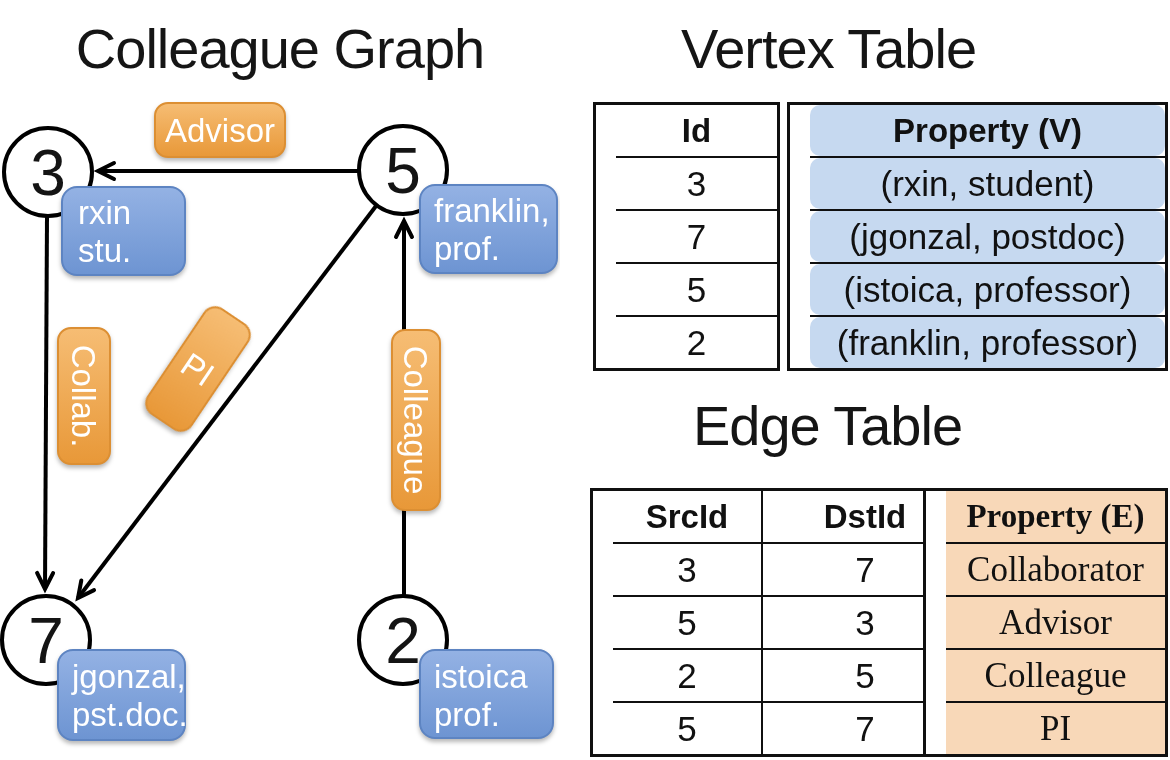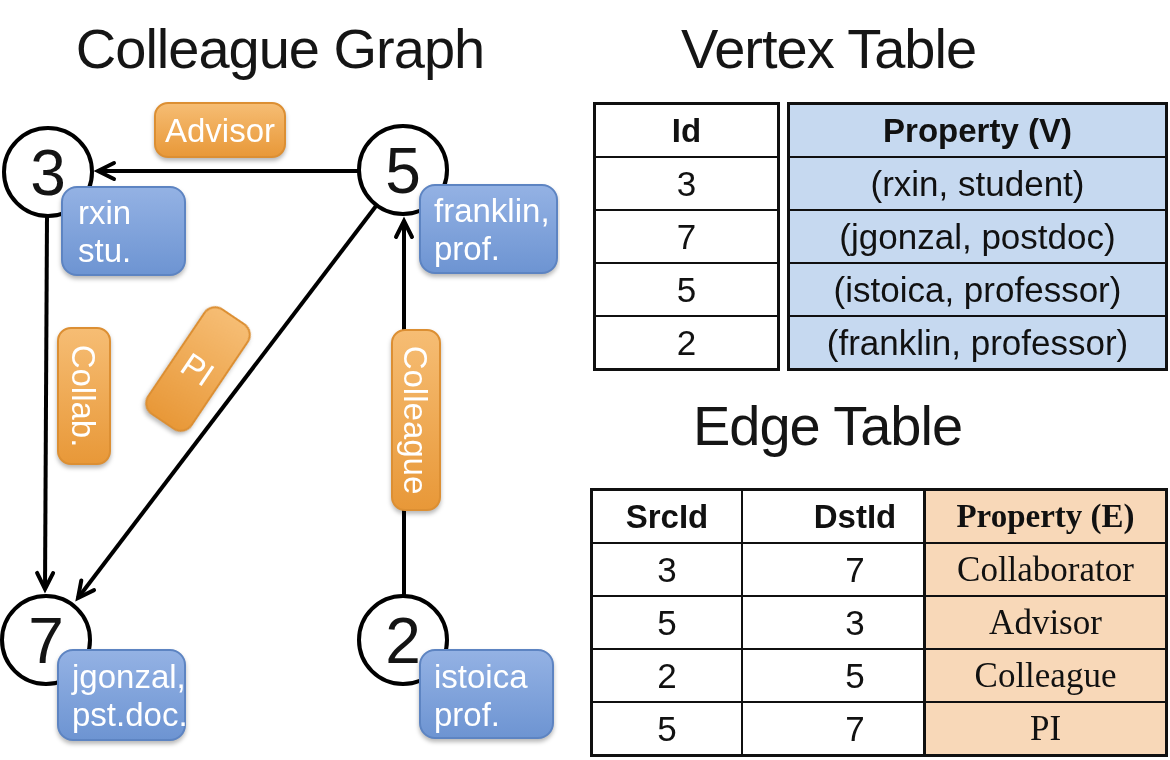--- a/index.html
+++ b/index.html
@@ -5,29 +5,29 @@
   html,body{margin:0;padding:0;}
   body{
     width:1170px;height:760px;position:relative;background:#ffffff;overflow:hidden;
     font-family:"Liberation Sans", sans-serif;color:#111;
   }
   .big-title{
     position:absolute;text-align:center;font-size:56px;font-weight:300;
     letter-spacing:-1px;color:#151515;white-space:nowrap;
   }
   
-  .subtable{position:absolute;background:#fff;border:3px solid #101010;box-sizing:border-box;}
+  .subtable{position:absolute;background:#fff;border:3px solid #101010;box-sizing:border-box;padding-left:20px;}
   .trow{display:flex;border-top:2.5px solid #101010;}
   .trow:first-child{border-top:none;}
   .tcell{
     height:51px;display:flex;align-items:center;justify-content:center;
     font-size:35px;box-sizing:border-box;flex:1;
   }
   .tcell.hdr{font-weight:bold;font-size:33px;}
-  .bluecell{background:#c6d9f0;}
+  .bluecell{background:#c6d9f0;border-radius:10px;}
   .orangecell{background:#f8d8b8;font-family:Liberation Serif, serif;}
   .dst{border-left:2.5px solid #101010;}
   .srccell{flex:0 0 148px;}
   
   #graph-svg{position:absolute;left:0;top:0;}
   .edge-line{stroke:#000;stroke-width:4;fill:none;}
   .node-circle{fill:#fff;stroke:#000;stroke-width:4;}
   .node-digit{font-size:64px;fill:#141414;text-anchor:middle;font-weight:300;}
   .obox{fill:url(#gradO);stroke:#dc8f33;stroke-width:2;filter:drop-shadow(0 3px 2px rgba(0,0,0,0.28));}
   .bbox{fill:url(#gradB);stroke:#5d84c2;stroke-width:2;filter:drop-shadow(0 3px 2px rgba(0,0,0,0.28));}

